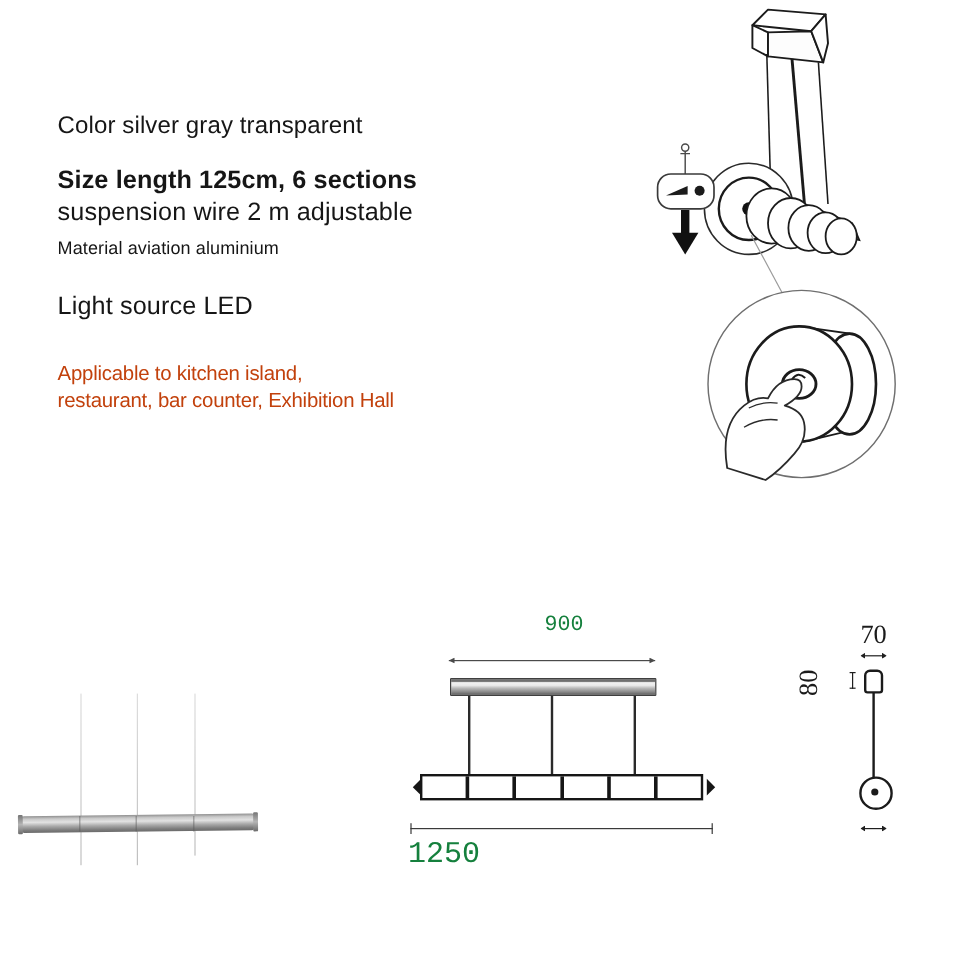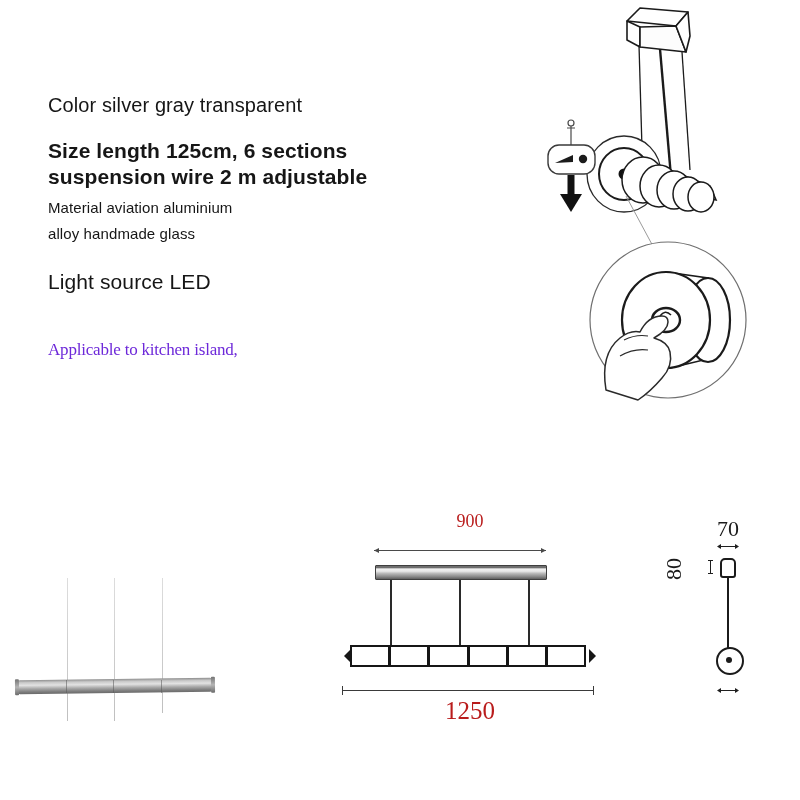--- a/index.html
+++ b/index.html
@@ -38,37 +38,37 @@
     font-size: 20px;
     line-height: 26px;
     margin-bottom: 20px;
   }
   .spec-size {
     font-size: 21px;
     line-height: 26px;
     font-weight: 600;
     margin-bottom: 5px;
   }
-  .spec-size .l2 { font-weight: 700; }
+  .spec-size .l2 { font-weight: 400; }
   .spec-material {
     font-size: 15px;
     line-height: 26px;
     margin-bottom: 22px;
   }
   .spec-light {
     font-size: 21px;
     line-height: 26px;
-    margin-bottom: 44px;
+    margin-bottom: 32px;
   }
   .spec-applicable {
     font-size: 17px;
     line-height: 22px;
-    font-family: Liberation Serif, serif;
+    font-family: Liberation Sans, sans-serif;
     letter-spacing: -0.2px;
-    color: #6d28d9;
+    color: #c2410c;
   }
 
   
   .photo {
     position: absolute;
     left: -8px;
     top: 548px;
     width: 250px;
     height: 160px;
   }
@@ -120,34 +120,34 @@
   
   .elevation {
     position: absolute;
     left: 340px;
     top: 505px;
     width: 260px;
     height: 225px;
   }
   .dim-label {
     position: absolute;
-    font-family: Liberation Serif, serif;
-    color: #b91c1c;
+    font-family: Liberation Mono, monospace;
+    color: #15803d;
     white-space: nowrap;
   }
   .dim-900 {
     left: 0; top: 6px;
     width: 260px;
     text-align: center;
     font-size: 18px;
   }
   .dim-1250 {
     left: 0; top: 192px;
     width: 260px;
-    text-align: center;
+    text-align: left;
     font-size: 25px;
   }
   .dimline {
     position: absolute;
     height: 1px;
     background: #4a4a4a;
   }
   .dimline-900 { left: 34px; top: 45px; width: 172px; }
   .dimline-900::before,
   .dimline-900::after {
@@ -358,27 +358,27 @@
   <div class="spec-block">
     <div class="spec-line spec-color">Color silver gray transparent</div>
 
     <div class="spec-line spec-size">
       <div class="l1">Size length 125cm, 6 sections</div>
       <div class="l2">suspension wire 2 m adjustable</div>
     </div>
 
     <div class="spec-line spec-material">
       <div>Material aviation aluminium</div>
-      <div>alloy handmade glass</div>
     </div>
 
     <div class="spec-line spec-light">Light source LED</div>
 
     <div class="spec-line spec-applicable">
       <div>Applicable to kitchen island,</div>
+      <div>restaurant, bar counter, Exhibition Hall</div>
     </div>
   </div>
 
   <div class="install">
     <svg width="260" height="420" viewBox="0 0 260 420">
       <g fill="none" stroke="#1b1b1b" stroke-width="1.6" stroke-linejoin="round">
 
         <g>
           <path d="M87 21 L100 8 L148 12 L136 26 Z" fill="#ffffff"></path>
           <path d="M87 21 L87 40 L100 47 L100 27 Z" fill="#ffffff"></path>

